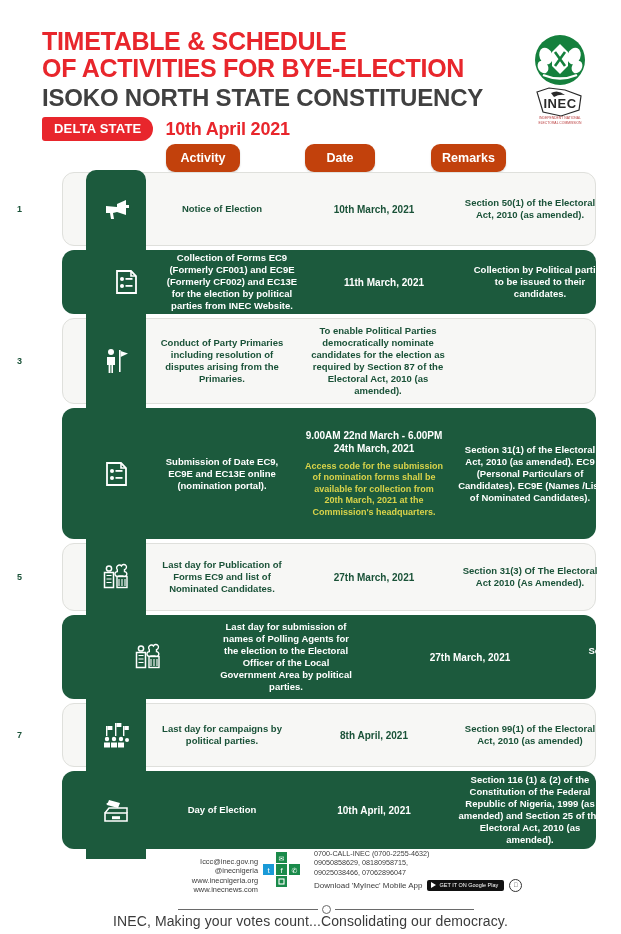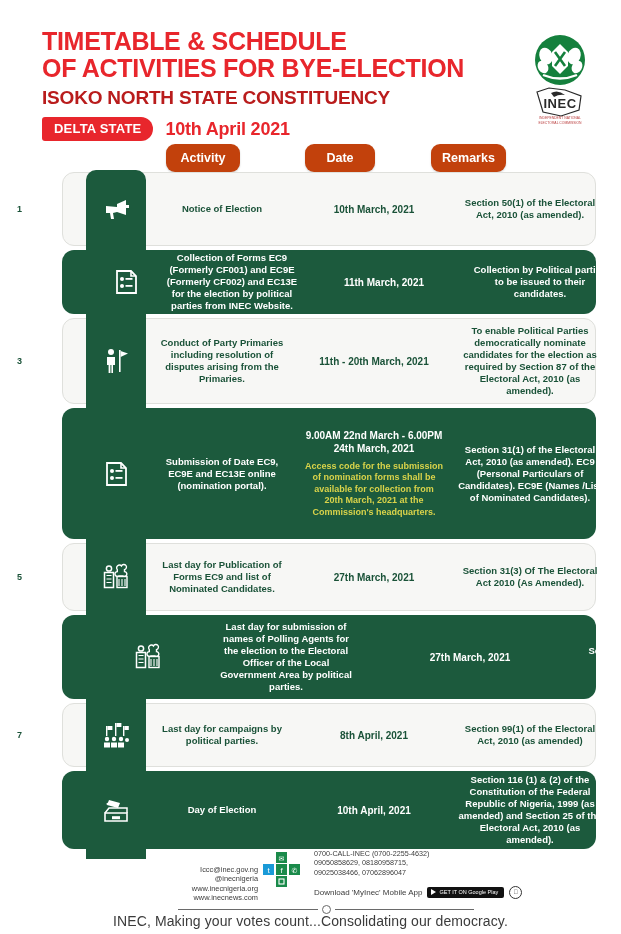--- a/index.html
+++ b/index.html
@@ -11,21 +11,21 @@
   .page{position:relative;width:621px;height:934px;}
 
   
   .header{position:absolute;left:0;top:0;width:621px;height:145px;}
   .h-title{position:absolute;left:42px;top:28px;width:470px;}
   .h-line1,.h-line2{
     color:#e8262c;font-size:25px;font-weight:bold;letter-spacing:-0.3px;
     line-height:27px;white-space:nowrap;
   }
   .h-line3{
-    color:#b91c1c;font-size:19px;font-weight:bold;letter-spacing:-0.2px;
+    color:#404040;font-size:24px;font-weight:bold;letter-spacing:-0.2px;
     line-height:26px;margin-top:3px;white-space:nowrap;
   }
   .badge-row{position:absolute;left:42px;top:117px;display:flex;align-items:center;gap:12px;}
   .state-badge{
     background:#e8262c;color:#ffffff;font-size:13px;font-weight:bold;
     padding:4px 12px 5px 12px;border-radius:4px 16px 16px 4px;letter-spacing:0.2px;
   }
   .main-date{color:#e8262c;font-size:18px;font-weight:bold;letter-spacing:-0.2px;}
 
   
@@ -74,25 +74,25 @@
   .spine{position:absolute;left:86px;top:0;width:60px;background:#1c5a3d;z-index:1;
          border-radius:10px 10px 0 0;}
 
   .icon-wrap{width:28px;height:28px;display:block;}
   .icon-wrap svg{display:block;width:28px;height:28px;}
 
   
   .footer{position:absolute;left:0;top:845px;width:621px;height:89px;}
   .f-top{position:absolute;left:150px;top:4px;width:420px;display:flex;align-items:flex-start;}
   .f-left{text-align:right;font-size:7.4px;line-height:9.3px;color:#3b3b3b;
-          font-family:"Liberation Sans", sans-serif;width:108px;padding-top:16px;}
+          font-family:"Liberation Sans", sans-serif;width:108px;padding-top:8px;}
   .f-cross{width:48px;display:flex;justify-content:center;padding-top:1px;}
   .f-right{margin-left:8px;font-size:7.2px;line-height:9.3px;color:#3b3b3b;}
   .f-phones div{white-space:nowrap;}
-  .f-app{margin-top:9px;display:flex;align-items:center;gap:5px;font-size:8px;color:#3b3b3b;justify-content:center;}
+  .f-app{margin-top:2px;display:flex;align-items:center;gap:5px;font-size:8px;color:#3b3b3b;justify-content:center;}
   .gplay{background:#111;color:#fff;font-size:5.5px;border-radius:2px;
          padding:2px 6px 2px 4px;display:flex;align-items:center;gap:3px;line-height:7px;}
   .gplay .tri{width:0;height:0;border-left:5px solid #fff;border-top:3.5px solid transparent;
               border-bottom:3.5px solid transparent;}
   .appstore{width:11px;height:11px;border-radius:50%;border:1px solid #333;
             display:flex;align-items:center;justify-content:center;font-size:6px;color:#333;}
   .f-rule{position:absolute;left:178px;top:60px;width:296px;display:flex;align-items:center;}
   .f-rule .ln{flex:1;height:1px;background:#6a6a6a;}
   .f-rule .dot{width:7px;height:7px;border-radius:50%;border:1px solid #6a6a6a;margin:0 4px;}
   .f-tag{position:absolute;left:0;top:68px;width:621px;text-align:center;
@@ -197,23 +197,20 @@
               <circle cx="9" cy="5" r="3" fill="#fff"></circle>
               <path d="M5 10 h8 v8 h-2 v8 h-1.6 v-8 h-1 v8 H6.6 v-8 H5 Z" fill="#fff"></path>
               <rect x="17" y="3" width="1.6" height="22" fill="#fff"></rect>
               <path d="M18.6 4 L26 6.5 L18.6 10 Z" fill="#fff"></path>
             </svg>
           </span>
         </div>
         <div class="cell c-act">
           <div class="txt">Conduct of Party Primaries including resolution of disputes arising from the Primaries.</div>
         </div>
-        <div class="cell c-date">
-          <div class="txt-date">11th - 20th March, 2021</div>
-        </div>
         <div class="cell c-rem">
           <div class="txt">To enable Political Parties democratically nominate candidates for the election as required by Section 87 of the Electoral Act, 2010 (as amended).</div>
         </div>
       </div>
       <div class="row dark" style="height: 135px;">
         <div class="band"></div>
         <div class="cell c-num">4</div>
         <div class="cell c-icon">
           <span class="icon-wrap">
             <svg viewBox="0 0 28 28">

